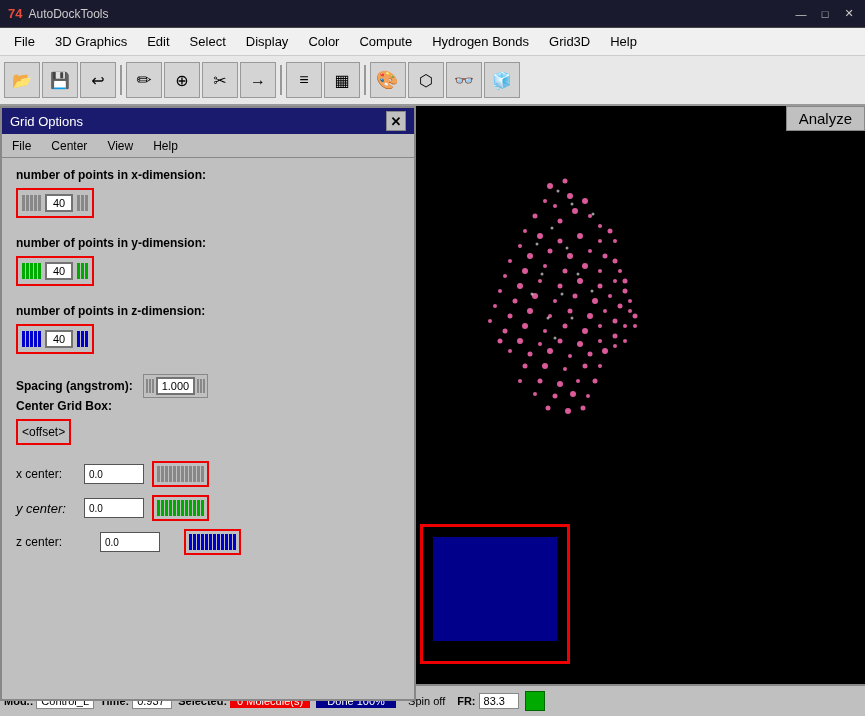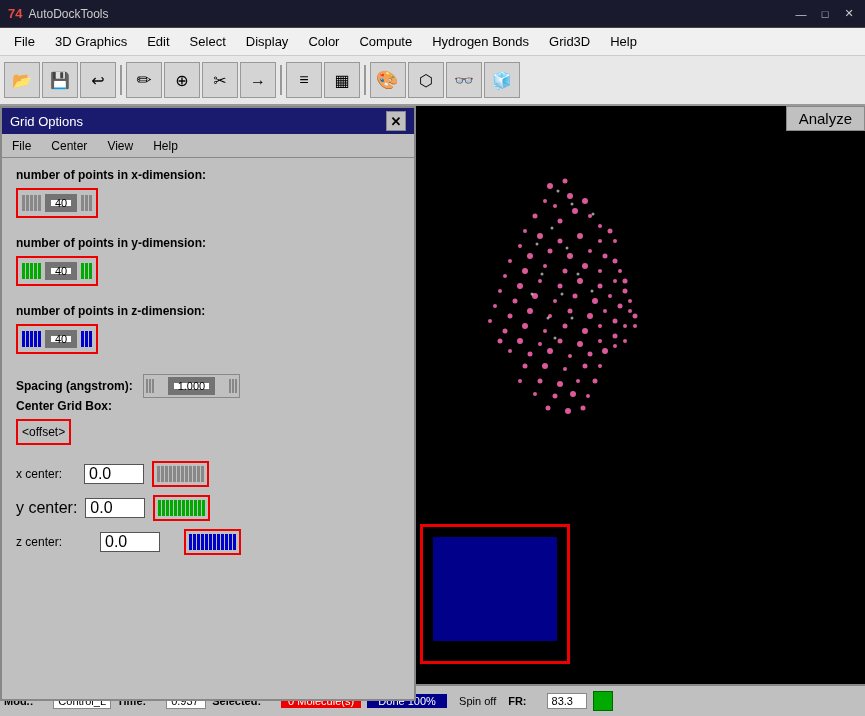--- a/index.html
+++ b/index.html
@@ -256,21 +256,21 @@
     }
 
     .grid-section-label {
       font-weight: bold;
       font-size: 12px;
       margin-bottom: 6px;
       display: block;
     }
 
     .slider-value-box {
-      border: 6px solid #737373;
+      border: 2px solid #737373;
       background: white;
       padding: 1px 4px;
       font-size: 11px;
       min-width: 28px;
       text-align: center;
       height: 18px;
       display: flex;
       align-items: center;
       justify-content: center;
     }
@@ -293,21 +293,21 @@
     .tick-bar {
       width: 3px;
       height: 16px;
     }
 
     .spacing-slider-wrap {
       border: 1px solid #888;
       padding: 2px;
       display: flex;
       align-items: center;
-      gap: 14px;
+      gap: 2px;
     }
 
     .spacing-tick {
       width: 2px;
       height: 14px;
       background: #888;
     }
 
     
     .center-slider-wrap {
@@ -325,21 +325,21 @@
     .center-tick {
       width: 3px;
       height: 16px;
     }
 
     .input-field {
       border: 1px solid #555;
       background: white;
       height: 20px;
       padding: 0 4px;
-      font-size: 16px;
+      font-size: 10px;
       width: 60px;
     }
 
     
     #status-bar {
       position: absolute;
       bottom: 0;
       left: 0;
       right: 0;
       height: 32px;
@@ -348,21 +348,21 @@
       align-items: center;
       border-top: 2px solid #888;
       padding: 0 4px;
       gap: 6px;
       font-size: 11px;
     }
 
     .status-item {
       display: flex;
       align-items: center;
-      gap: 20px;
+      gap: 3px;
     }
 
     .status-label { font-weight: bold; }
 
     .status-value {
       background: white;
       border: 1px solid #888;
       padding: 1px 4px;
       min-width: 40px;
     }
@@ -695,21 +695,21 @@
               <div class="center-tick center-tick-x"></div>
               <div class="center-tick center-tick-x"></div>
               <div class="center-tick center-tick-x"></div>
               <div class="center-tick center-tick-x"></div>
               <div class="center-tick center-tick-x"></div>
             </div>
           </div>
         </div>
 
         <div style="display:flex; align-items:center; margin-bottom:8px; gap:8px;">
-          <span style="font-size:16px; min-width:60px;">y center:</span>
+          <span style="font-size:13px; min-width:60px;font-style:italic;">y center:</span>
           <input class="input-field" type="text" value="0.0" style="">
           <div class="center-slider-wrap">
             <div class="tick-group">
               <div class="center-tick center-tick-y"></div>
               <div class="center-tick center-tick-y"></div>
               <div class="center-tick center-tick-y"></div>
               <div class="center-tick center-tick-y"></div>
               <div class="center-tick center-tick-y"></div>
               <div class="center-tick center-tick-y"></div>
               <div class="center-tick center-tick-y"></div>

